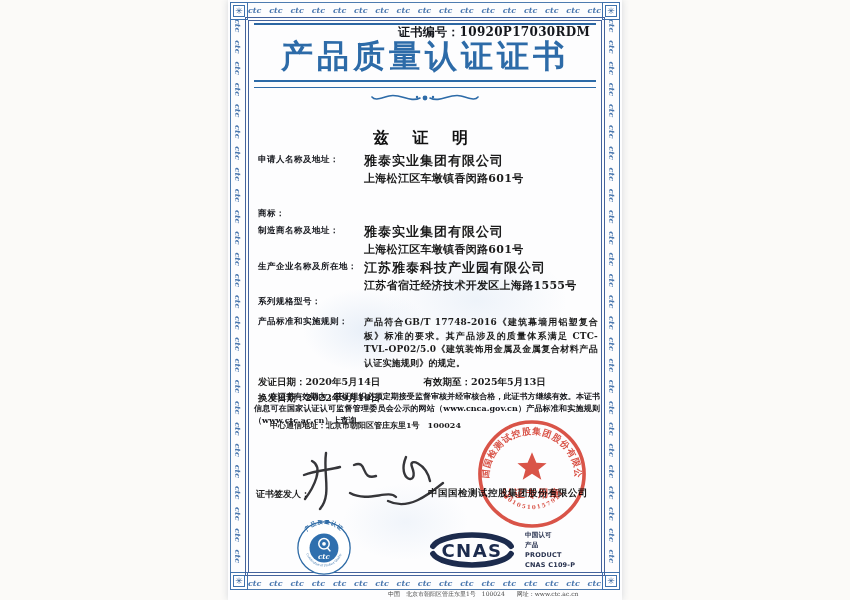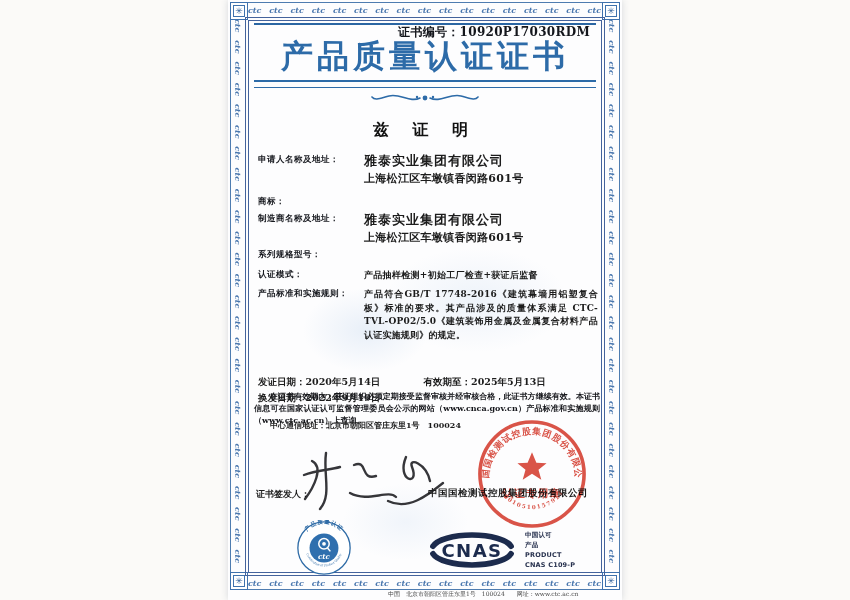--- a/index.html
+++ b/index.html
@@ -52,21 +52,21 @@
     font-family:"DejaVu Serif",serif;font-style:italic;font-weight:bold;
     font-size:30px;line-height:1;color:#2b66a3;letter-spacing:2px;
   }
   .rule1{height:2px;background:#2b66a3;margin-top:-7px;}
   .big-title{
     font-family:"DejaVu Sans","Liberation Sans",sans-serif;font-weight:bold;
     font-size:32px;line-height:1.05;color:#2d6ba8;letter-spacing:4px;margin-top:15px;white-space:nowrap;
   }
   .rule2{margin-top:6px;height:5px;border-top:2.5px solid #2d6ba8;border-bottom:1.5px solid #2d6ba8;}
   .flourish{margin-top:2px;}
-  .statement{margin-top:11px;font-size:16px;font-weight:bold;letter-spacing:9px;color:#101010;}
+  .statement{margin-top:19px;font-size:16px;font-weight:bold;letter-spacing:9px;color:#101010;}
   
   .fields{position:absolute;left:30px;right:24px;top:152px;}
   .frow{display:flex;align-items:flex-start;}
   .flabel{width:106px;flex:0 0 106px;font-size:8.5px;font-weight:bold;color:#15171d;padding-top:2px;letter-spacing:.5px;}
   .fvalue{flex:1;}
   .v-name{font-size:13px;font-weight:bold;letter-spacing:1px;}
   .v-addr{font-size:11px;font-weight:bold;margin-top:1px;letter-spacing:.3px;}
   .v-product{font-size:16px;font-weight:bold;letter-spacing:2.5px;}
   .v-small{font-size:9px;font-weight:bold;letter-spacing:.3px;padding-top:2px;}
   .v-para{font-size:9px;font-weight:bold;line-height:1.5;letter-spacing:.2px;padding-top:2px;text-align:justify;}
@@ -129,47 +129,48 @@
         </g>
         <circle cx="55" cy="6" r="2.4" fill="#2d6ba8"></circle>
         <circle cx="47" cy="5" r="1.2" fill="#2d6ba8"></circle>
         <circle cx="63" cy="5" r="1.2" fill="#2d6ba8"></circle>
       </svg>
     </div>
     <div class="statement">兹 证 明</div>
   </div>
 
   <div class="fields">
-    <div class="frow" style="margin-bottom:8px">
+    <div class="frow" style="margin-bottom:20px">
       <div class="flabel">申请人名称及地址：</div>
       <div class="fvalue">
         <div class="v-name">雅泰实业集团有限公司</div>
         <div class="v-addr">上海松江区车墩镇香闵路601号</div>
       </div>
     </div>
     <div class="frow" style="margin-bottom:3px">
       <div class="flabel">商标：</div>
       <div class="fvalue"></div>
     </div>
     <div class="frow" style="margin-bottom:2px">
       <div class="flabel">制造商名称及地址：</div>
       <div class="fvalue">
         <div class="v-name">雅泰实业集团有限公司</div>
         <div class="v-addr">上海松江区车墩镇香闵路601号</div>
       </div>
     </div>
+    <div class="frow" style="margin-bottom:1px">
+      <div class="flabel">生产企业名称及所在地：</div>
+      <div class="fvalue">
+        <div class="v-name">江苏雅泰科技产业园有限公司</div>
+        <div class="v-addr">江苏省宿迁经济技术开发区上海路1555号</div>
+      </div>
+    </div>
     <div class="frow" style="margin-bottom:6px">
       <div class="flabel">系列规格型号：</div>
       <div class="fvalue"></div>
-    </div>
-    <div class="frow" style="margin-bottom:4px">
-      <div class="flabel">认证模式：</div>
-      <div class="fvalue">
-          <div class="v-small">产品抽样检测+初始工厂检查+获证后监督</div>
-        </div>
     </div>
     <div class="frow">
       <div class="flabel">产品标准和实施规则：</div>
       <div class="fvalue">
           <div class="v-para">产品符合GB/T 17748-2016《建筑幕墙用铝塑复合板》标准的要求。其产品涉及的质量体系满足 CTC-TVL-OP02/5.0《建筑装饰用金属及金属复合材料产品认证实施规则》的规定。</div>
         </div>
     </div>
   </div>
 
   <div class="dates">

